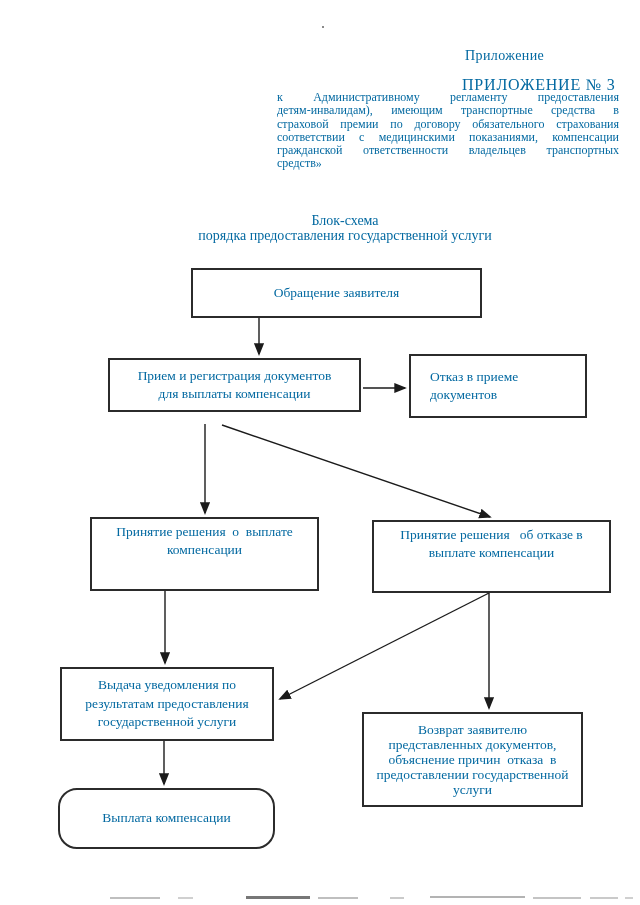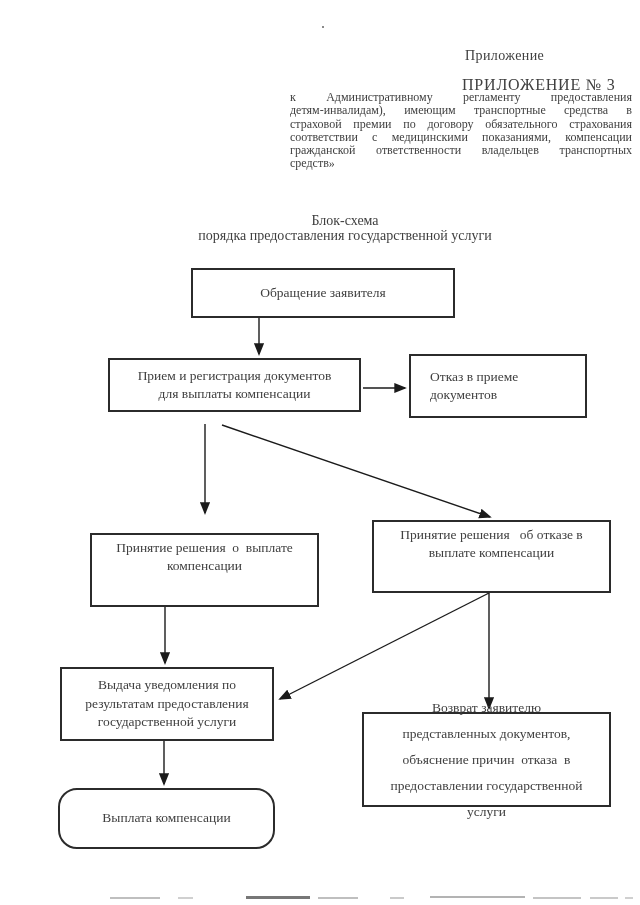--- a/index.html
+++ b/index.html
@@ -3,26 +3,26 @@
 <meta charset="utf-8">
 <style>
   html, body { margin: 0; padding: 0; background: #ffffff; }
   .page {
     position: relative;
     width: 640px;
     height: 905px;
     background: #ffffff;
     overflow: hidden;
     font-family: "Liberation Serif", "DejaVu Serif", serif;
-    color: #404040;
+    color: #0369a1;
   }
   .abs { position: absolute; }
   .annex-word { left: 465px; top: 48px; font-size: 14px; letter-spacing: 0.4px; white-space: nowrap; }
   .annex-number { left: 462px; top: 76px; font-size: 16px; letter-spacing: 0.8px; white-space: nowrap; }
-  .paragraph { left: 290px; top: 91px; width: 342px; font-size: 12px; line-height: 13.3px; }
+  .paragraph { left: 277px; top: 91px; width: 342px; font-size: 12px; line-height: 13.3px; }
   .paragraph .pline { text-align: justify; text-align-last: justify; }
   .paragraph .pline.last { text-align: left; text-align-last: left; }
   .chart-title { left: 25px; top: 213px; width: 640px; text-align: center; font-size: 14px; line-height: 15.2px; }
   .flow-box {
     position: absolute;
     box-sizing: border-box;
     border: 2px solid #2b2b2b;
     background: #ffffff;
     display: flex;
     align-items: center;
@@ -73,39 +73,39 @@
       <path d="M363,388 L405,388" marker-end="url(#ah)"></path>
       <path d="M205,424 L205,513" marker-end="url(#ah)"></path>
       <path d="M222,425 L490,517" marker-end="url(#ah)"></path>
       <path d="M165,591 L165,663" marker-end="url(#ah)"></path>
       <path d="M489,593 L280,699" marker-end="url(#ah)"></path>
       <path d="M489,593 L489,708" marker-end="url(#ah)"></path>
       <path d="M164,741 L164,784" marker-end="url(#ah)"></path>
     </g>
   </svg>
 
-  <div class="flow-box" style="left:191px; top:268px; width:264px; height:50px;">Обращение заявителя</div>
+  <div class="flow-box" style="left:191px; top:268px; width:291px; height:50px;">Обращение заявителя</div>
 
   <div class="flow-box" style="left:108px; top:358px; width:253px; height:54px;">Прием и регистрация документов
 для выплаты компенсации</div>
 
   <div class="flow-box left-text" style="left:409px; top:354px; width:178px; height:64px;">Отказ в приеме
 документов</div>
 
-  <div class="flow-box top-text" style="left:90px; top:517px; width:229px; height:74px;margin-top:16px;">Принятие решения  о  выплате
+  <div class="flow-box top-text" style="left:90px; top:517px; width:229px; height:74px;">Принятие решения  о  выплате
 компенсации</div>
 
   <div class="flow-box top-text" style="left:372px; top:520px; width:239px; height:73px;">Принятие решения   об отказе в
 выплате компенсации</div>
 
   <div class="flow-box" style="left:60px; top:667px; width:214px; height:74px;">Выдача уведомления по
 результатам предоставления
 государственной услуги</div>
 
-  <div class="flow-box" style="left:362px; top:712px; width:249px; height:95px; line-height:26px;">Возврат заявителю
+  <div class="flow-box" style="left:362px; top:712px; width:221px; height:95px; line-height:15px;">Возврат заявителю
 представленных документов,
 объяснение причин  отказа  в
 предоставлении государственной
 услуги</div>
 
   <div class="flow-box" style="left:58px; top:788px; width:217px; height:61px;border-radius:19px;">Выплата компенсации</div>
 
   <div class="speck" style="left:322px; top:26px;"></div>
   <div>
     <div class="dash" style="left:110px; top:897px; width:50px; opacity:0.55;"></div>

